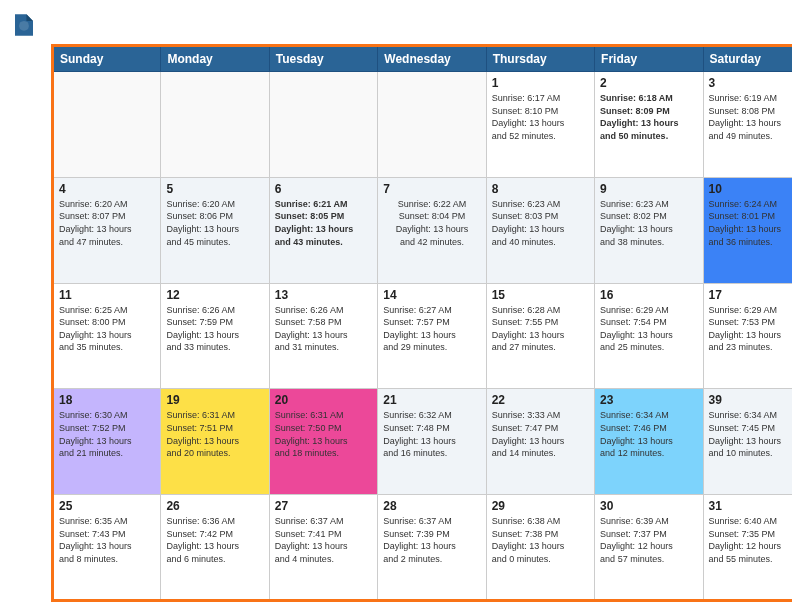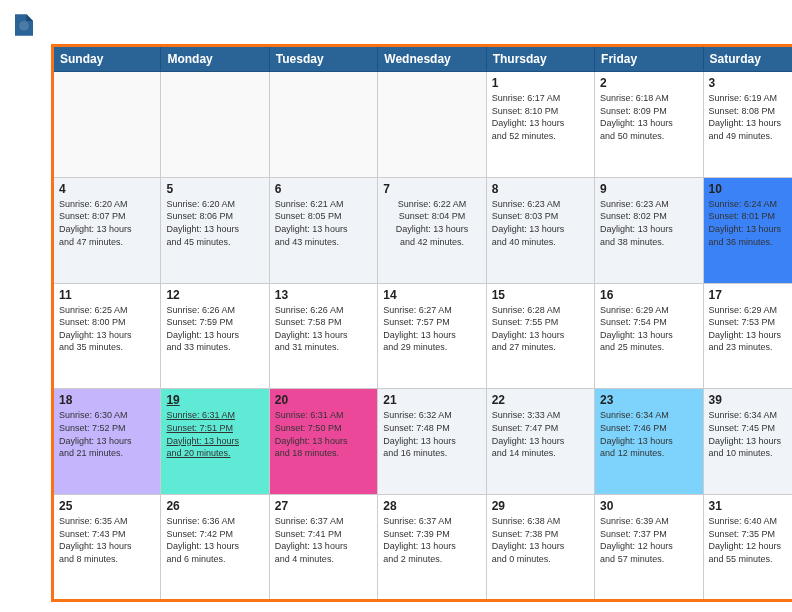--- a/index.html
+++ b/index.html
@@ -149,21 +149,21 @@
           <td class="empty"></td>
           <td>
             <span class="day-num">1</span>
             <div class="day-detail" style="white-space: pre-line;">Sunrise: 6:17 AM
 Sunset: 8:10 PM
 Daylight: 13 hours
 and 52 minutes.</div>
           </td>
           <td>
             <span class="day-num">2</span>
-            <div class="day-detail" style="white-space: pre-line;">Sunrise: 6:18 AM
+            <div class="day-detail" style="white-space: pre-line; font-weight: bold;">Sunrise: 6:18 AM
 Sunset: 8:09 PM
 Daylight: 13 hours
 and 50 minutes.</div>
           </td>
           <td>
             <span class="day-num">3</span>
             <div class="day-detail" style="white-space: pre-line;">Sunrise: 6:19 AM
 Sunset: 8:08 PM
 Daylight: 13 hours
 and 49 minutes.</div>
@@ -179,21 +179,21 @@
           </td>
           <td style="background: rgb(240, 244, 248);">
             <span class="day-num">5</span>
             <div class="day-detail" style="white-space: pre-line;">Sunrise: 6:20 AM
 Sunset: 8:06 PM
 Daylight: 13 hours
 and 45 minutes.</div>
           </td>
           <td style="background: rgb(240, 244, 248);">
             <span class="day-num">6</span>
-            <div class="day-detail" style="white-space: pre-line;">Sunrise: 6:21 AM
+            <div class="day-detail" style="white-space: pre-line; font-weight: bold;">Sunrise: 6:21 AM
 Sunset: 8:05 PM
 Daylight: 13 hours
 and 43 minutes.</div>
           </td>
           <td style="background: rgb(240, 244, 248);">
             <span class="day-num">7</span>
             <div class="day-detail" style="white-space: pre-line; text-align: center;">Sunrise: 6:22 AM
 Sunset: 8:04 PM
 Daylight: 13 hours
 and 42 minutes.</div>
@@ -272,21 +272,21 @@
           </td>
         </tr>
         <tr>
           <td style="background: #c4b5fd;">
             <span class="day-num">18</span>
             <div class="day-detail" style="white-space: pre-line;">Sunrise: 6:30 AM
 Sunset: 7:52 PM
 Daylight: 13 hours
 and 21 minutes.</div>
           </td>
-          <td style="background: #5eead4; text-decoration: underline;">
+          <td style="background: #fde047;">
             <span class="day-num">19</span>
             <div class="day-detail" style="white-space: pre-line;">Sunrise: 6:31 AM
 Sunset: 7:51 PM
 Daylight: 13 hours
 and 20 minutes.</div>
           </td>
           <td style="background: #ec4899;">
             <span class="day-num">20</span>
             <div class="day-detail" style="white-space: pre-line;">Sunrise: 6:31 AM
 Sunset: 7:50 PM

